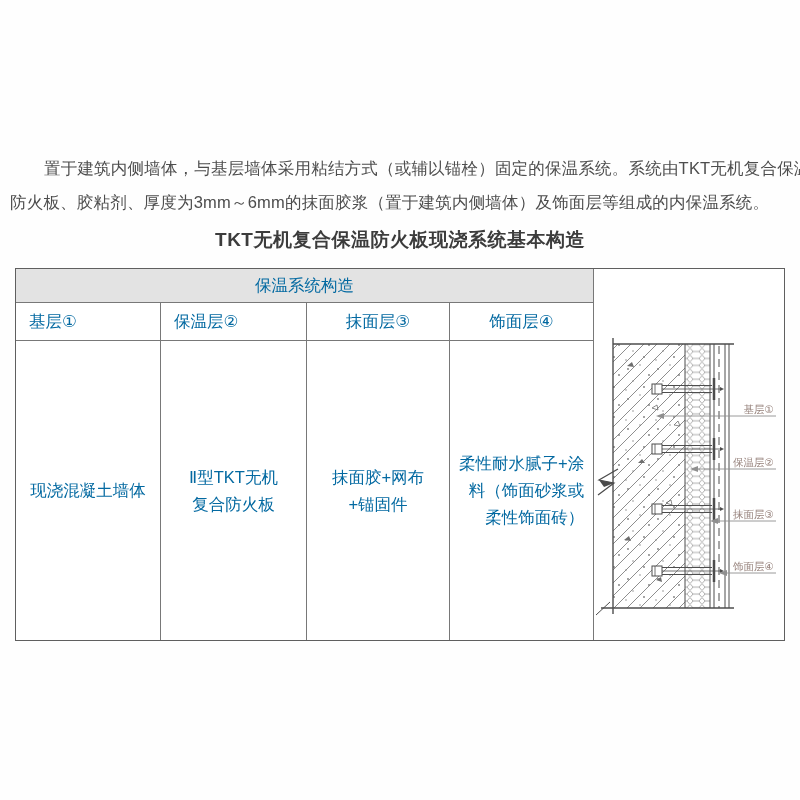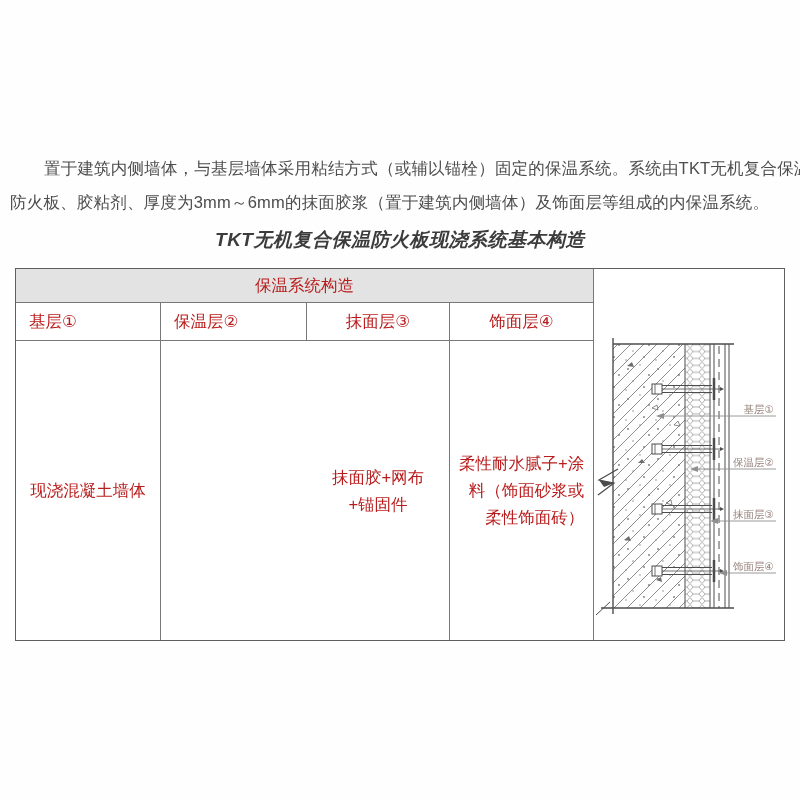--- a/index.html
+++ b/index.html
@@ -15,34 +15,33 @@
   .intro-line{
     font-size:16.5px;line-height:34px;color:#4d4d4d;
     white-space:nowrap;letter-spacing:0.2px;
   }
   .intro-line.indent{text-indent:34px;}
   
   .table-title{
     position:absolute;top:227px;left:0;width:800px;margin:0;
     text-align:center;font-size:19px;font-weight:bold;color:#3c3c3c;
     letter-spacing:0.5px;
-    font-style:italic;
   }
   
   .spec-table{
     position:absolute;top:268px;left:15px;
     display:grid;
     grid-template-columns:145px 146px 143px 144px 190px;
     grid-template-rows:34px 38px 299px;
     border:1px solid #5f5f5f;
     background:#fff;
   }
   .cell{
     display:flex;align-items:center;justify-content:center;
-    font-size:16.5px;color:#b91c1c;
+    font-size:16.5px;color:#0369a1;
     box-sizing:border-box;
   }
   .br{border-right:1px solid #787878;}
   .bb{border-bottom:1px solid #787878;}
   .hdr{background:#e3e3e3;}
   .hdr-group{grid-column:1/5;grid-row:1;}
   .hdr-diagram{grid-column:5/6;grid-row:1;}
   .sub{justify-content:center;}
   .sub.lft{justify-content:flex-start;padding-left:13px;}
   .body-cell{white-space:pre-line;text-align:center;line-height:27px;}
@@ -181,18 +180,20 @@
       </g>
 
       <text class="dlabel" x="180" y="110" text-anchor="end" fill="#97837d">基层①</text>
       <text class="dlabel" x="180" y="163" text-anchor="end" fill="#97837d">保温层②</text>
       <text class="dlabel" x="180" y="215" text-anchor="end" fill="#97837d">抹面层③</text>
       <text class="dlabel" x="180" y="267" text-anchor="end" fill="#97837d">饰面层④</text>
     </svg>
   </div>
 
   <div class="cell body-cell br" style="grid-column:1;grid-row:3;">现浇混凝土墙体</div>
+  <div class="cell body-cell br" style="grid-column:2;grid-row:3;">Ⅱ型TKT无机
+复合防火板</div>
   <div class="cell body-cell br" style="grid-column:3;grid-row:3;">抹面胶+网布
 +锚固件</div>
   <div class="cell body-cell lft br" style="grid-column:4;grid-row:3;">柔性耐水腻子+涂
 料（饰面砂浆或
 柔性饰面砖）</div>
 </div>
 
 </body></html>

